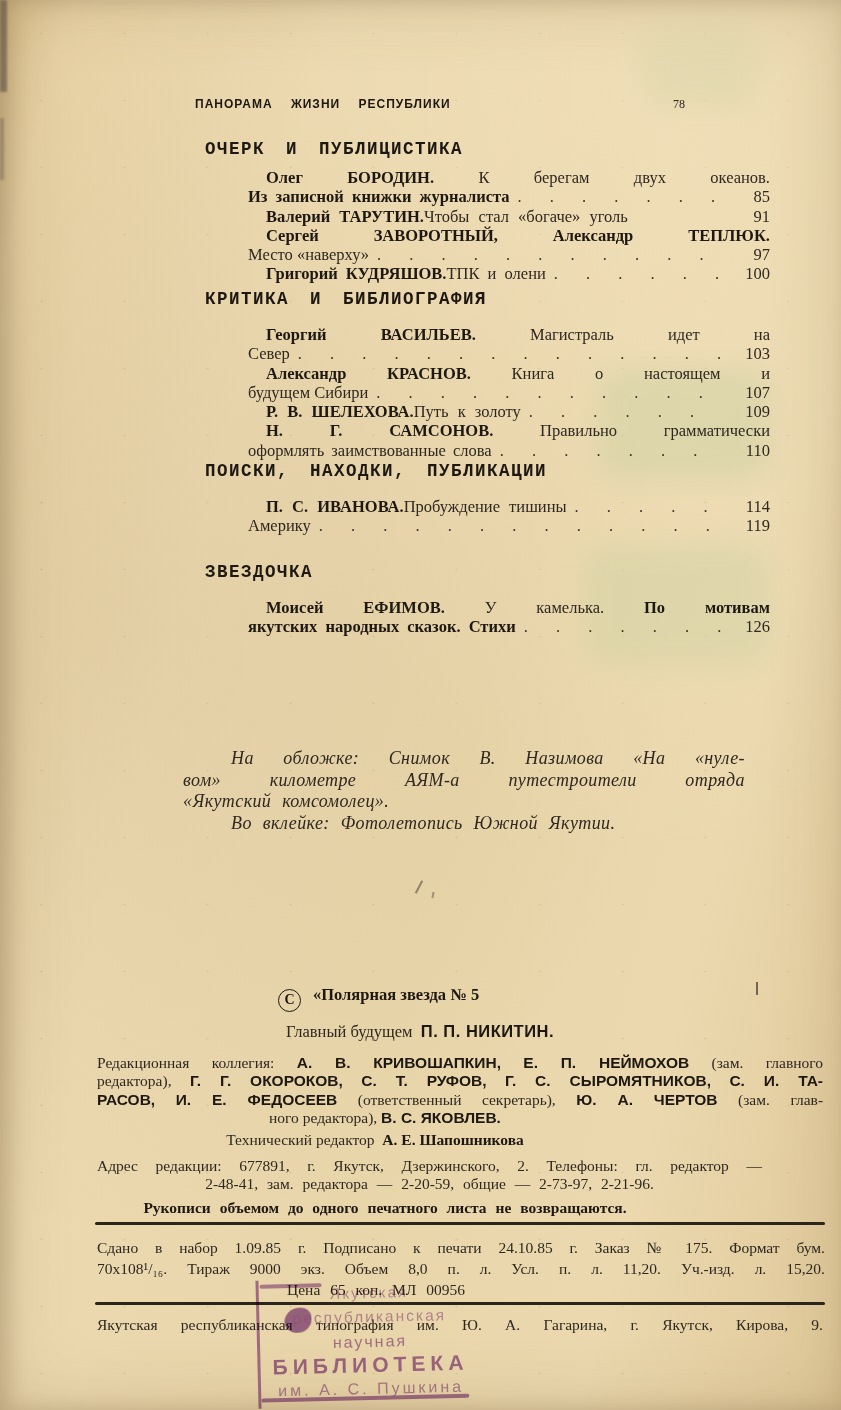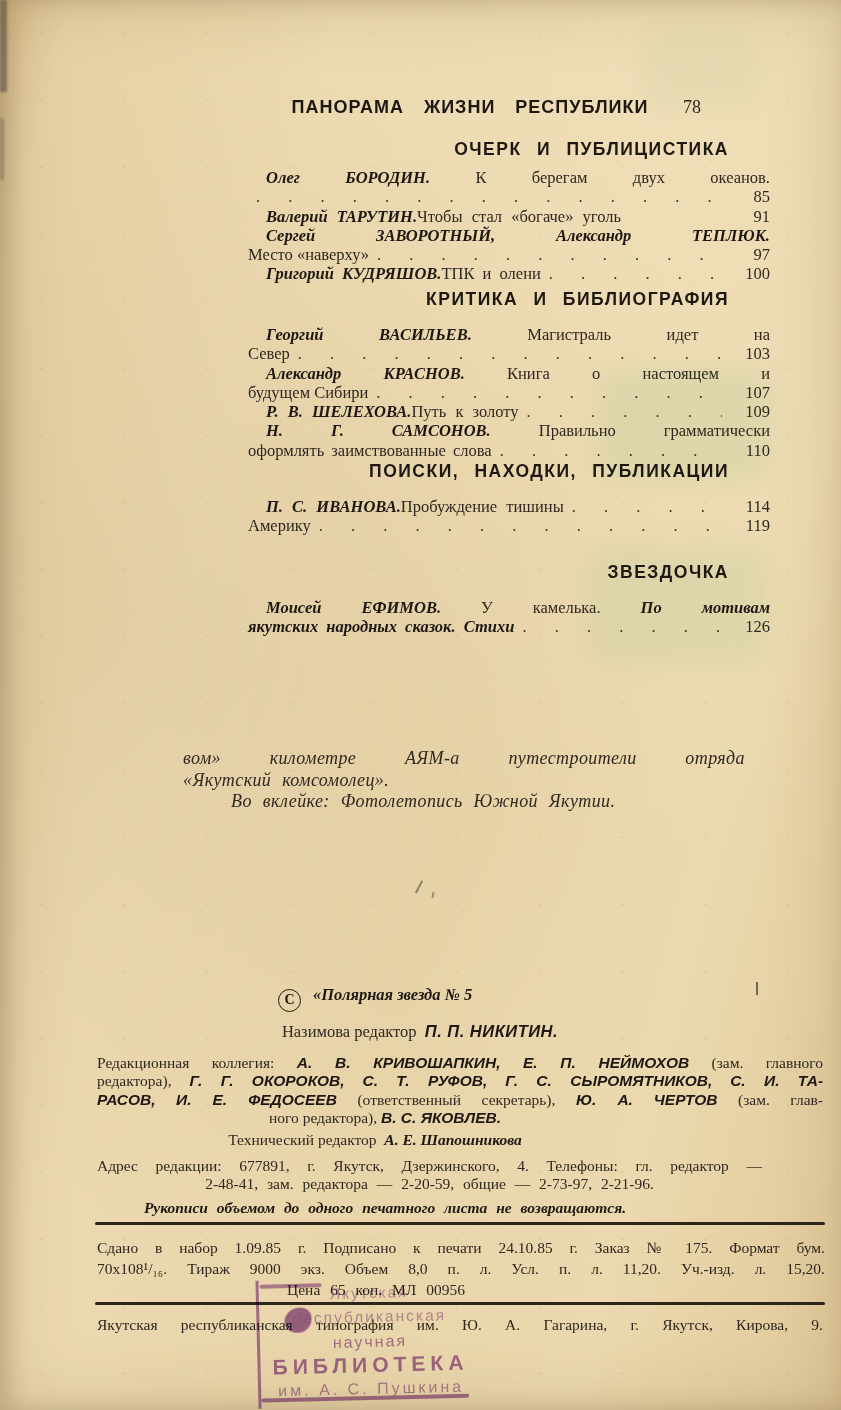--- a/index.html
+++ b/index.html
@@ -9,28 +9,28 @@
       radial-gradient(ellipse at 78% 6%, rgba(255,242,214,0.30), transparent 42%),
       radial-gradient(ellipse at 15% 45%, rgba(125,95,50,0.08), transparent 55%),
       radial-gradient(rgba(120,90,50,0.10) 1px, transparent 1.6px),
       linear-gradient(104deg,#d9bf8e 0%,#e7d2a5 6%,#ecd9b0 28%,#e9d5aa 55%,#ebd8ae 78%,#e0c99a 100%);
     background-size:auto,auto,83px 67px,auto;
     box-shadow: inset 0 0 70px rgba(115,88,42,.22), inset 9px 0 20px rgba(90,70,40,.22);
     font-family:"Liberation Serif", serif;color:#2e2820;
   }
   .abs{position:absolute;}
   .sans{font-family:"Liberation Sans", sans-serif;}
-  .b{font-weight:bold;color:#1d1812;font-style:italic;}
+  .b{font-weight:bold;color:#1d1812;}
   .center{text-align:center;}
   .jline{text-align:justify;text-align-last:justify;}
   
-  .hdr{left:205px;width:530px;text-align:center;font-weight:bold;color:#1d1812;
-       font-size:18px;letter-spacing:1px;word-spacing:14px;}
-  .sec-hd{left:199px;width:530px;text-align:right;font-weight:bold;color:#1d1812;
-       font-size:17.5px;letter-spacing:1.5px;word-spacing:9px;}
+  .hdr{left:195px;width:530px;font-weight:bold;color:#1d1812;
+       font-size:12px;letter-spacing:1px;word-spacing:14px;}
+  .sec-hd{left:205px;width:530px;text-align:left;font-weight:bold;color:#1d1812;
+       font-size:17.5px;letter-spacing:1.5px;word-spacing:9px;font-family:Liberation Mono, monospace;}
   
   .toc{left:248px;width:522px;font-size:16.5px;line-height:19.3px;}
   .toc-line{display:flex;align-items:baseline;}
   .ind{text-indent:0;padding-left:18px;}
   .seg{white-space:pre;}
   .lead{flex:1 1 auto;min-width:0;overflow:hidden;white-space:nowrap;
         margin:0 8px;color:#3b342a;letter-spacing:9px;word-spacing:6px;}
   .lead::after{content:". . . . . . . . . . . . . . . . . . . . . . . .";}
   .lead.nodots::after{content:"";}
   .pg{width:40px;text-align:right;flex:0 0 auto;}
@@ -73,20 +73,21 @@
     <span class="abs" style="left:478px;top:0;font-family:'Liberation Serif',serif;font-weight:normal;letter-spacing:0;color:#2e2820;">78</span>
   </div>
 
   <div class="abs sec-hd sans" style="top:139px;">ОЧЕРК И ПУБЛИЦИСТИКА</div>
   <div class="abs toc" style="top:168px;">
     <div class="toc-line jline ind" style="display:block;">
       <span class="seg b">Олег БОРОДИН.</span>
       <span class="seg">К берегам двух океанов.</span>
     </div>
     <div class="toc-line" style="word-spacing:4px;">
+      <span class="seg b">Из записной книжки журналиста</span>
       <span class="lead"></span>
       <span class="pg">85</span>
     </div>
     <div class="toc-line ind" style="word-spacing:5px;">
       <span class="seg b">Валерий ТАРУТИН.</span>
       <span class="seg">Чтобы стал «богаче» уголь</span>
       <span class="lead nodots"></span>
       <span class="pg">91</span>
     </div>
     <div class="toc-line jline ind" style="display:block;">
@@ -165,31 +166,32 @@
       <span class="seg b">По мотивам</span>
     </div>
     <div class="toc-line" style="word-spacing:4px;">
       <span class="seg b">якутских народных сказок. Стихи</span>
       <span class="lead"></span>
       <span class="pg">126</span>
     </div>
   </div>
 
   <div class="abs cover" style="top:748px;">
+    <div class="jline tin">На обложке: Снимок В. Назимова «На «нуле-</div>
     <div class="jline">вом» километре АЯМ-а путестроители отряда</div>
     <div>«Якутский комсомолец».</div>
     <div class="tin">Во вклейке: Фотолетопись Южной Якутии.</div>
   </div>
 
   <div class="abs copy">
     <span class="csym">С</span><span class="b">«Полярная звезда № 5</span>
   </div>
 
   <div class="abs imp center" style="top:1022px;left:95px;width:650px;font-size:16.5px;">
-    <span>Назимова редактор</span>&nbsp;
+    <span>Главный будущем</span>&nbsp;
     <span class="b sans" style="letter-spacing:.5px;">П. П. НИКИТИН.</span>
   </div>
 
   <div class="abs imp" style="top:1054px;left:97px;width:726px;">
     <div class="jline">
       <span>Редакционная коллегия:</span>
       <span class="b sans">А. В. КРИВОШАПКИН,</span>
       <span class="b sans">Е. П. НЕЙМОХОВ</span>
       <span>(зам. главного</span>
     </div>
@@ -212,21 +214,21 @@
       <span class="b sans">В. С. ЯКОВЛЕВ.</span>
     </div>
   </div>
 
   <div class="abs imp center" style="top:1131px;left:95px;width:560px;">
     <span>Технический редактор</span>&nbsp;
     <span class="b">А. Е. Шапошникова</span>
   </div>
 
   <div class="abs imp" style="top:1157px;left:97px;width:665px;word-spacing:5px;">
-    <div class="jline">Адрес редакции: 677891, г. Якутск, Дзержинского, 4. Телефоны: гл. редактор —</div>
+    <div class="jline">Адрес редакции: 677891, г. Якутск, Дзержинского, 2. Телефоны: гл. редактор —</div>
     <div class="center">2-48-41, зам. редактора — 2-20-59, общие — 2-73-97, 2-21-96.</div>
   </div>
 
   <div class="abs imp center b" style="top:1199px;left:95px;width:580px;word-spacing:5px;">Рукописи объемом до одного печатного листа не возвращаются.</div>
 
   <div class="abs rule" style="top:1222px;left:95px;width:730px;height:3px;"></div>
 
   <div class="abs imp" style="top:1237px;left:97px;width:728px;line-height:21px;word-spacing:6px;">
     <div class="jline">Сдано в набор 1.09.85 г. Подписано к печати 24.10.85 г. Заказ № 175. Формат бум.</div>
     <div class="jline">70х108¹/₁₆. Тираж 9000 экз. Объем 8,0 п. л. Усл. п. л. 11,20. Уч.-изд. л. 15,20.</div>

